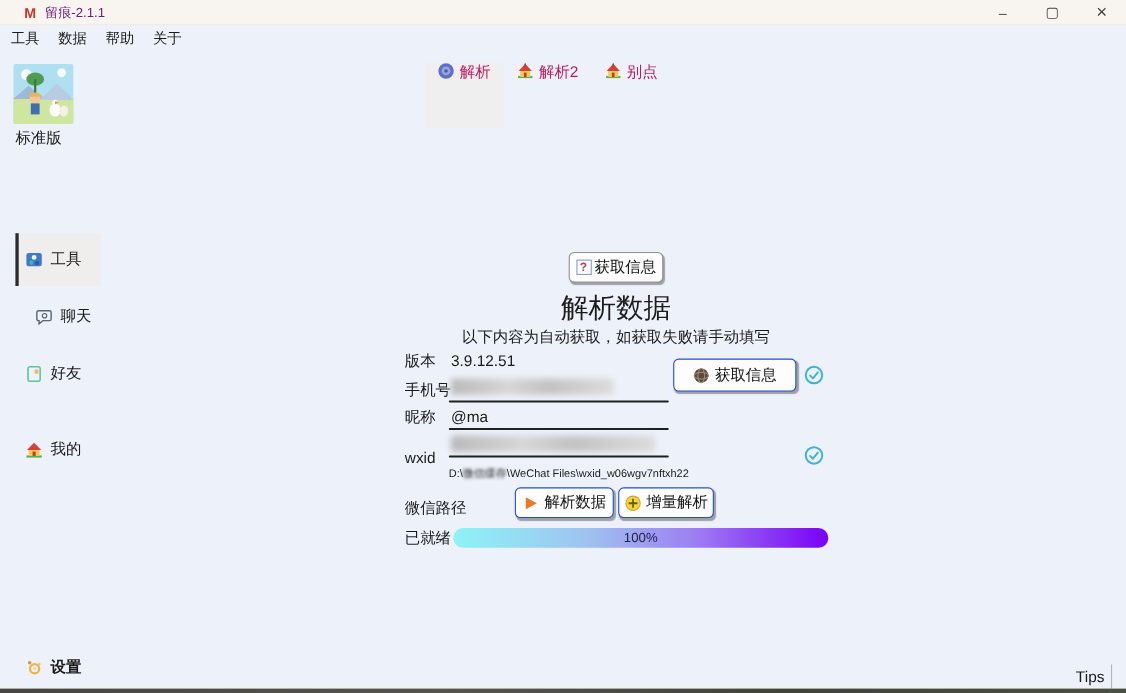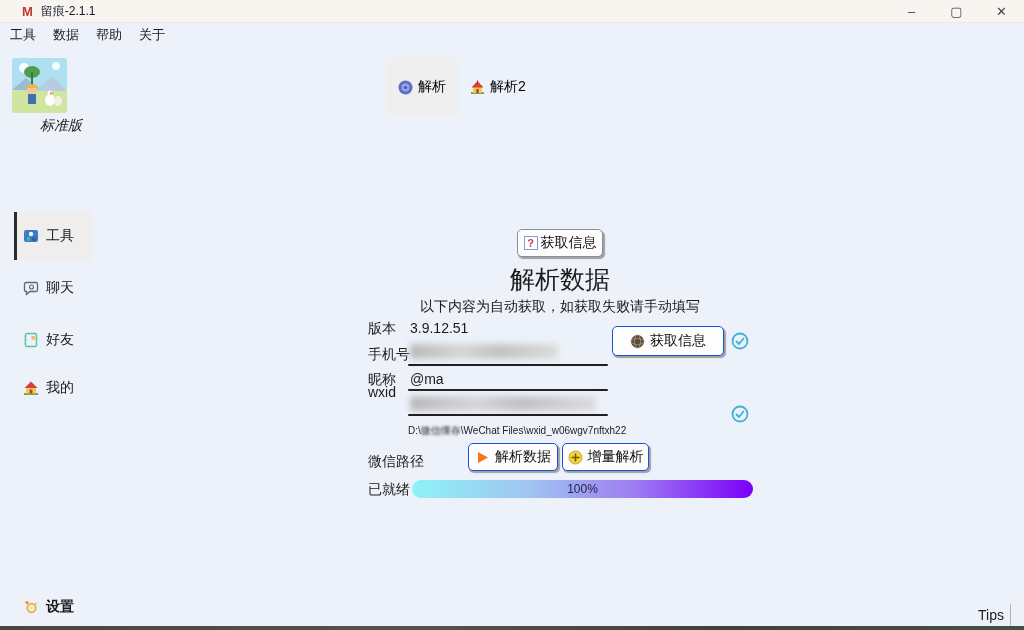--- a/index.html
+++ b/index.html
@@ -2,36 +2,36 @@
 <html><head>
 <meta charset="utf-8">
 <style>
   * { margin:0; padding:0; box-sizing:border-box; }
   html,body { width:1024px; height:630px; overflow:hidden; font-family:"Liberation Sans","DejaVu Sans",sans-serif; }
   .window { position:relative; width:1024px; height:630px; background:#edf2fa; }
 
   
   .titlebar { position:absolute; top:0; left:0; right:0; height:23px; background:#f8f5f1; display:flex; align-items:center; border-bottom:1px solid #eceae6; }
   .app-logo { color:#c0392b; font-weight:bold; font-size:13px; margin-left:22px; }
-  .app-title { font-size:12px; color:#0f172a; margin-left:8px; }
+  .app-title { font-size:12px; color:#701a75; margin-left:8px; }
   .win-controls { margin-left:auto; display:flex; height:100%; }
   .win-btn { width:45px; height:100%; display:flex; align-items:center; justify-content:center; font-size:13px; color:#444; cursor:default; }
 
   
   .menubar { position:absolute; top:24px; left:0; right:0; height:22px; display:flex; align-items:center; gap:17px; padding-left:10px; }
   .menu-item { font-size:13px; color:#1a1a1a; }
 
   
-  .edition { position:absolute; top:58px; left:12px; width:70px; text-align:right;font-style:italic; }
+  .edition { position:absolute; top:58px; left:12px; width:70px; text-align:left; }
   .edition-img { width:55px; height:55px; border-radius:3px; overflow:hidden; display:block; }
   .edition-label { font-size:14px; color:#1a1a1a; margin-top:4px; margin-left:2px; }
 
   
   .tabbar { position:absolute; top:57px; left:386px; height:60px; display:flex; align-items:center; }
-  .tab { display:flex; align-items:center; gap:5px; height:60px; padding:0 12px; font-size:14px; color:#000000; }
+  .tab { display:flex; gap:5px; height:60px; padding:0 12px; font-size:14px; color:#be185d; }
   .tab.active { background:#efefef; }
   .tab .ticon { width:15px; height:15px; display:inline-block; }
 
   
   .sidebar-item { position:absolute; left:14px; width:78px; height:48px; display:flex; align-items:center; gap:7px; padding-left:9px; font-size:14px; color:#1a1a1a; }
   .sidebar-item.active { background:#efeeed; border-left:3px solid #2b2b2b; padding-left:6px; }
   .sicon { width:16px; height:16px; display:inline-block; flex:none; }
 
   
   .help-btn { position:absolute; left:517px; top:229px; width:86px; height:28px; background:#fdfdfd; border:1px solid #8f8f8f; border-radius:5px; box-shadow:1.5px 2px 1px rgba(60,60,60,.45); display:flex; align-items:center; justify-content:center; gap:3px; font-size:14px; color:#111; }
@@ -127,55 +127,67 @@
         <svg width="15" height="15" viewBox="0 0 15 15">
           <rect x="1" y="12" width="13" height="2" fill="#5fae57"></rect>
           <rect x="3" y="7" width="9" height="6" fill="#f5c84e"></rect>
           <path d="M1.5 7.5 L7.5 1 L13.5 7.5 Z" fill="#d6403a"></path>
           <rect x="6.3" y="9" width="2.4" height="4" fill="#b2442e"></rect>
           <rect x="7" y="0.5" width="1" height="3" fill="#a33"></rect>
         </svg>
       </span>
       <span>解析2</span>
     </div>
+    <div class="tab">
+      <span class="ticon">
+        <svg width="15" height="15" viewBox="0 0 15 15">
+          <rect x="1" y="12" width="13" height="2" fill="#5fae57"></rect>
+          <rect x="3" y="7" width="9" height="6" fill="#f5c84e"></rect>
+          <path d="M1.5 7.5 L7.5 1 L13.5 7.5 Z" fill="#d6403a"></path>
+          <rect x="6.3" y="9" width="2.4" height="4" fill="#b2442e"></rect>
+          <rect x="7" y="0.5" width="1" height="3" fill="#a33"></rect>
+        </svg>
+      </span>
+      <span>别点</span>
+    </div>
   </div>
 
   <div class="sidebar-item active" style="top:212px;">
     <span class="sicon">
       <svg width="16" height="16" viewBox="0 0 16 16">
         <rect x="1" y="2" width="14" height="12" rx="2" fill="#3c7bc8"></rect>
         <circle cx="8" cy="6" r="2.2" fill="#f2f6fb"></circle>
         <rect x="4" y="8.5" width="3" height="4.5" rx="1.5" fill="#41b9a2"></rect>
         <rect x="9" y="9.5" width="3.4" height="3.4" rx="1" fill="#2a5e9e"></rect>
       </svg>
     </span>
     <span>工具</span>
   </div>
-  <div class="sidebar-item" style="top:264px;">
+  <div class="sidebar-item" style="top:264px;justify-content:center;">
     <span class="sicon">
       <svg width="16" height="16" viewBox="0 0 16 16">
         <path d="M3 2.5 h10 a1.5 1.5 0 0 1 1.5 1.5 v6 a1.5 1.5 0 0 1 -1.5 1.5 h-6 l-3.5 2.8 v-2.8 h-0.5 a1.5 1.5 0 0 1 -1.5 -1.5 v-6 a1.5 1.5 0 0 1 1.5 -1.5 Z" fill="none" stroke="#5b6670" stroke-width="1.3"></path>
         <circle cx="8.5" cy="7" r="2" fill="none" stroke="#5b6670" stroke-width="1.1"></circle>
       </svg>
     </span>
     <span>聊天</span>
   </div>
   <div class="sidebar-item" style="top:316px;">
     <span class="sicon">
       <svg width="16" height="16" viewBox="0 0 16 16">
         <rect x="2.5" y="1.5" width="11" height="13" rx="1.6" fill="none" stroke="#56c79c" stroke-width="1.4"></rect>
         <rect x="8.5" y="4" width="3.4" height="3.8" rx="0.6" fill="#f0b969"></rect>
         <line x1="2.5" y1="4.5" x2="1.5" y2="4.5" stroke="#56c79c" stroke-width="1"></line>
         <line x1="2.5" y1="8" x2="1.5" y2="8" stroke="#56c79c" stroke-width="1"></line>
         <line x1="2.5" y1="11.5" x2="1.5" y2="11.5" stroke="#56c79c" stroke-width="1"></line>
       </svg>
     </span>
     <span>好友</span>
   </div>
-  <div class="sidebar-item" style="top:364px;">
+  <div class="sidebar-item" style="top:385px;">
     <span class="sicon">
       <svg width="16" height="16" viewBox="0 0 16 16">
         <rect x="1" y="13" width="14" height="2" fill="#5fae57"></rect>
         <rect x="3" y="7.5" width="10" height="6" fill="#f5c84e"></rect>
         <path d="M1.5 8 L8 1.5 L14.5 8 Z" fill="#d6403a"></path>
         <rect x="6.6" y="9.5" width="2.8" height="4" fill="#b2442e"></rect>
       </svg>
     </span>
     <span>我的</span>
   </div>
@@ -205,21 +217,21 @@
   <span class="frow-label" style="top:346px;">手机号</span>
   <span class="frow-value" style="top:344px;">
     <span class="redacted" style="width:148px; height:15px;"></span>
   </span>
   <div class="underline" style="top:364px;"></div>
 
   <span class="frow-label" style="top:371px;">昵称</span>
   <span class="frow-value" style="top:371px;">@ma</span>
   <div class="underline" style="top:389px;"></div>
 
-  <span class="frow-label" style="top:384px;">wxid</span>
+  <span class="frow-label" style="top:408px;">wxid</span>
   <span class="frow-value" style="top:396px;">
     <span class="redacted" style="width:186px; height:15px;"></span>
   </span>
   <div class="underline" style="top:414px;"></div>
 
   <span class="frow-label" style="top:412px;margin-top:41px;">微信路径</span>
   <span class="path-value"><span>D:\</span><span class="blur-seg">微信缓存</span><span>\WeChat Files\wxid_w06wgv7nftxh22</span></span>
 
   <div class="sketch-btn btn-getinfo">
     <span class="bicon">

